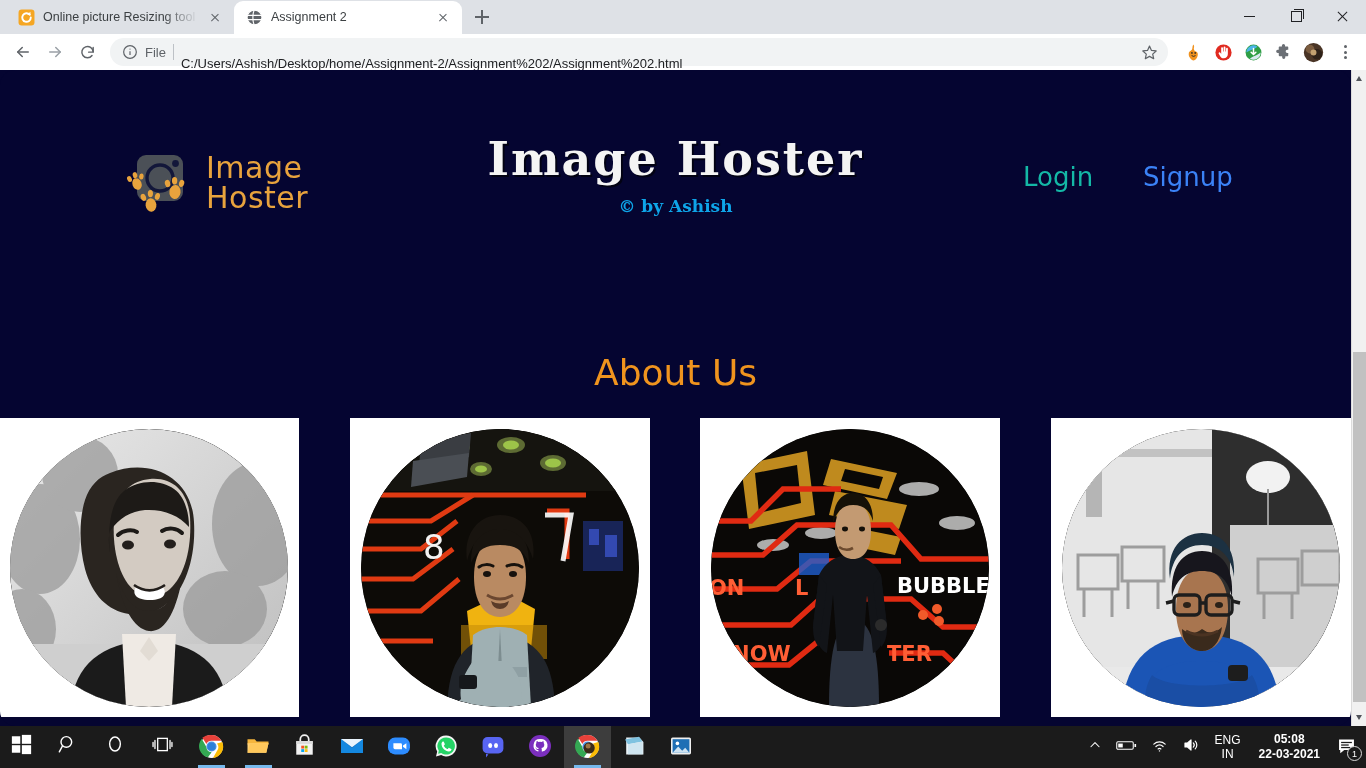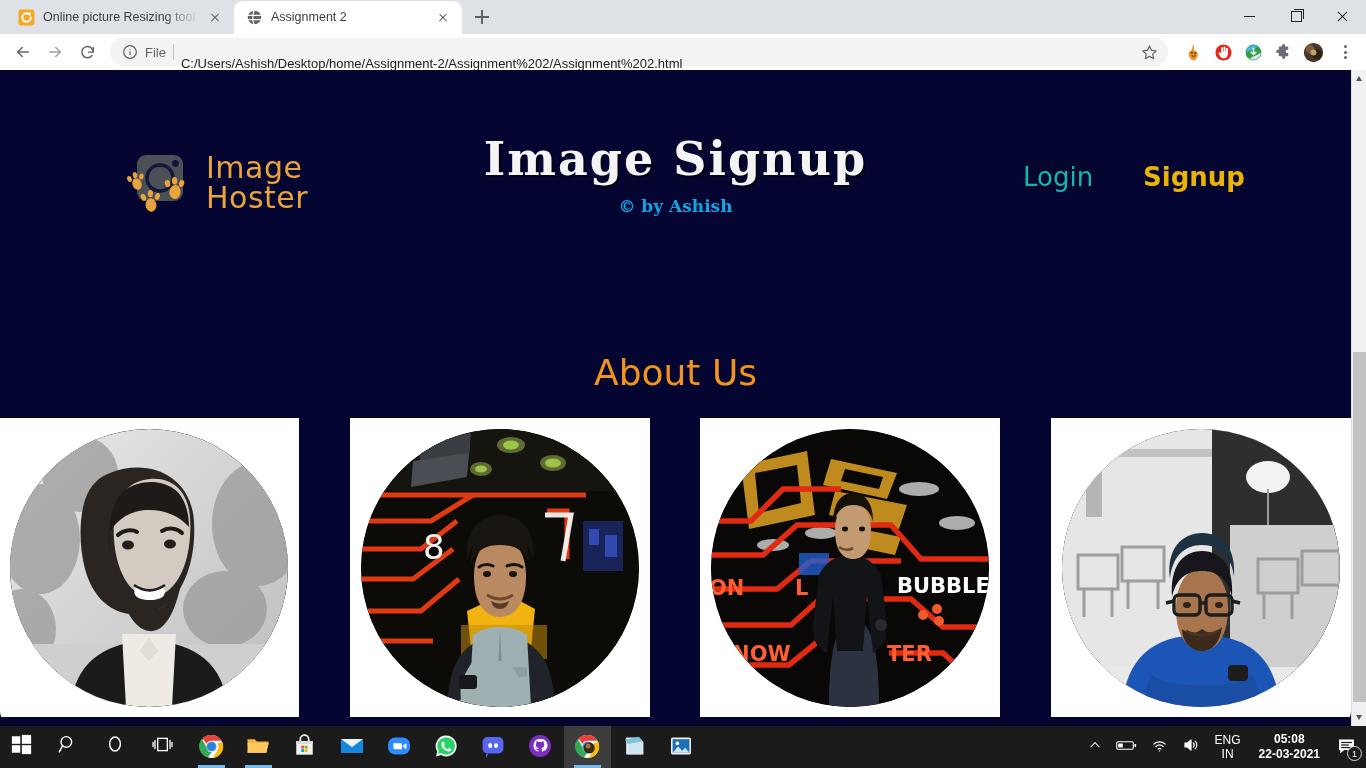--- a/index.html
+++ b/index.html
@@ -132,23 +132,22 @@
   }
   .site-byline {
     position: absolute; left: 0; right: 0; top: 126px; text-align: center;
     color: #0ea5e9; font-family: "DejaVu Serif", serif; font-weight: 700; font-size: 17px;
   }
   .nav-login {
     position: absolute; left: 1023px; top: 92px; color: #14b8a6; font-size: 26px;
     font-family: "DejaVu Sans", sans-serif;
   }
   .nav-signup {
-    position: absolute; left: 1143px; top: 92px; color: #eab308; font-size: 26px;
+    position: absolute; left: 1143px; top: 92px; color: #3b82f6; font-size: 26px;
     font-family: "DejaVu Sans", sans-serif;
-    font-weight: bold;
   }
 
   .about-heading {
     position: absolute; left: 0; right: 0; top: 282px; text-align: center;
     color: #f0941e; font-size: 36px; font-family: "DejaVu Sans", sans-serif;
   }
 
   
   .cards {
     position: absolute; left: 0; top: 348px; width: 1351px; height: 299px;
@@ -373,21 +372,21 @@
               <ellipse cx="33.4" cy="48.4" rx="2.5" ry="3.5" transform="rotate(14 33.4 48.4)"></ellipse>
             </g>
           </svg>
         </span>
         <span class="logo-text">
           <span>Image</span><br>
           <span>Hoster</span>
         </span>
       </div>
 
-      <div class="site-title">Image Signup</div>
+      <div class="site-title">Image Hoster</div>
       <div class="site-byline">© by Ashish</div>
 
       <a class="nav-login">Login</a>
       <a class="nav-signup">Signup</a>
 
       <div class="about-heading">About Us</div>
 
       <div class="cards">
 
         <div class="card">

